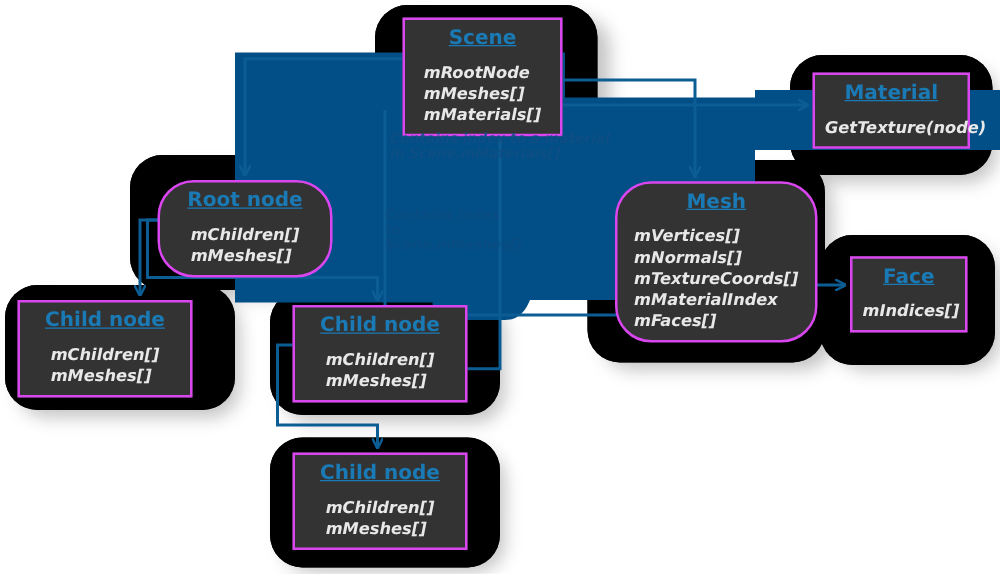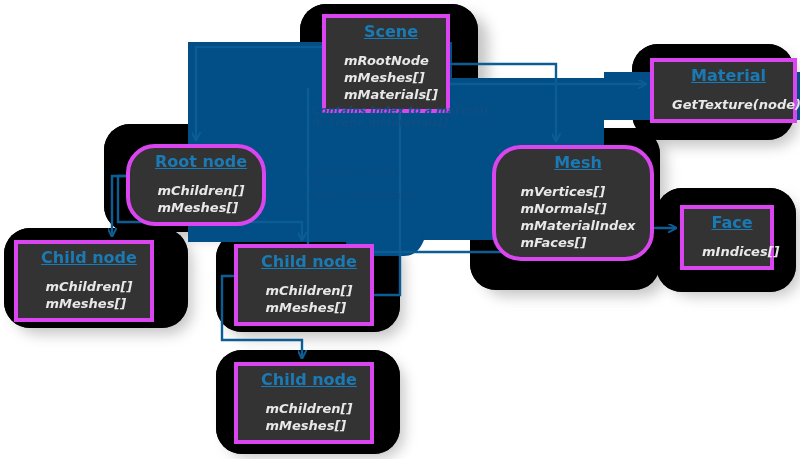--- a/index.html
+++ b/index.html
@@ -10,24 +10,24 @@
     background:#ffffff;
     font-family:"DejaVu Sans", sans-serif;
   }
   #bg-svg{position:absolute;left:0;top:0;width:800px;height:459px;}
   #links-svg{position:absolute;left:0;top:0;width:800px;height:459px;}
 
   
   .node{
     position:absolute;
     background:#333333;
-    border:4px solid #d946ef;
+    border:2px solid #d946ef;
     box-sizing:border-box;
     text-align:center;
-    padding:4px 8px 6px 18px;
+    padding:4px 8px 6px 8px;
   }
   .node .title{
     color:#1a7ab5;
     font-weight:bold;
     font-style:normal;
     text-decoration:underline;
     font-size:16px;
     line-height:20px;
     white-space:nowrap;
   }
@@ -244,40 +244,41 @@
 
   <div class="node" id="node-scene" style="left:322px;top:14px;width:128px;">
     <div class="title">Scene</div>
     <div class="fields">
       <div class="field">mRootNode</div>
       <div class="field">mMeshes[]</div>
       <div class="field">mMaterials[]</div>
     </div>
   </div>
 
-  <div class="node" id="node-material" style="left:650px;top:58px;width:147px;">
+  <div class="node" id="node-material" style="left:650px;top:58px;width:126px;">
     <div class="title">Material</div>
     <div class="fields">
       <div class="field">GetTexture(node)</div>
     </div>
   </div>
 
   <div class="node" id="node-root" style="left:126px;top:144px;width:140px;border-radius:29px;">
     <div class="title">Root node</div>
     <div class="fields">
       <div class="field">mChildren[]</div>
       <div class="field">mMeshes[]</div>
     </div>
   </div>
 
   <div class="node" id="node-mesh" style="left:492px;top:145px;width:162px;border-radius:29px;">
     <div class="title">Mesh</div>
     <div class="fields">
       <div class="field">mVertices[]</div>
       <div class="field">mNormals[]</div>
+      <div class="field">mTextureCoords[]</div>
       <div class="field">mMaterialIndex</div>
       <div class="field">mFaces[]</div>
     </div>
   </div>
 
   <div class="node" id="node-face" style="left:680px;top:205px;width:94px;">
     <div class="title">Face</div>
     <div class="fields">
       <div class="field">mIndices[]</div>
     </div>

